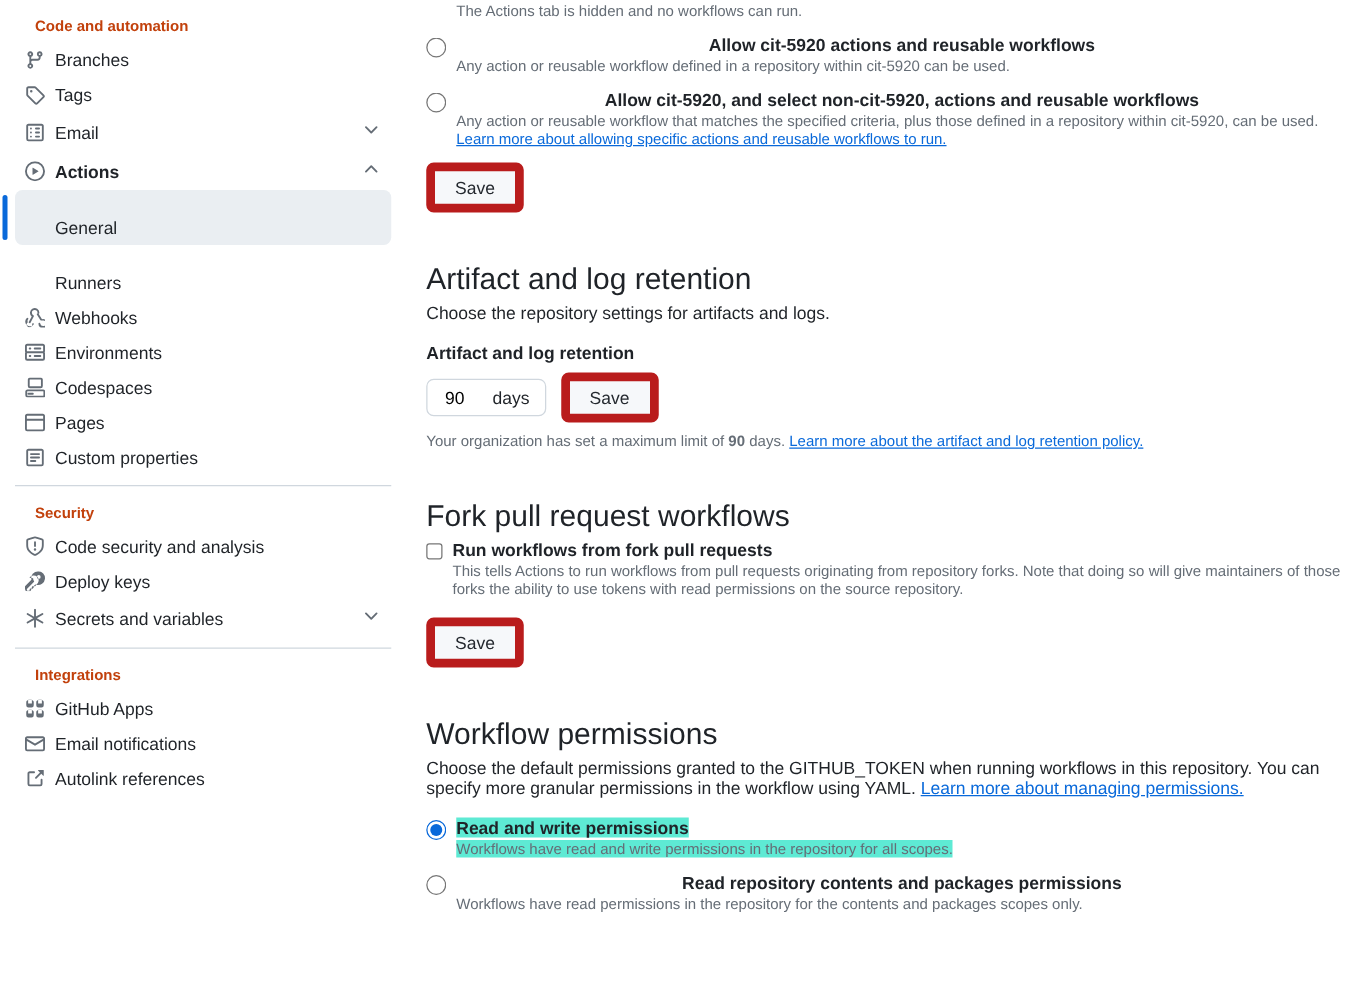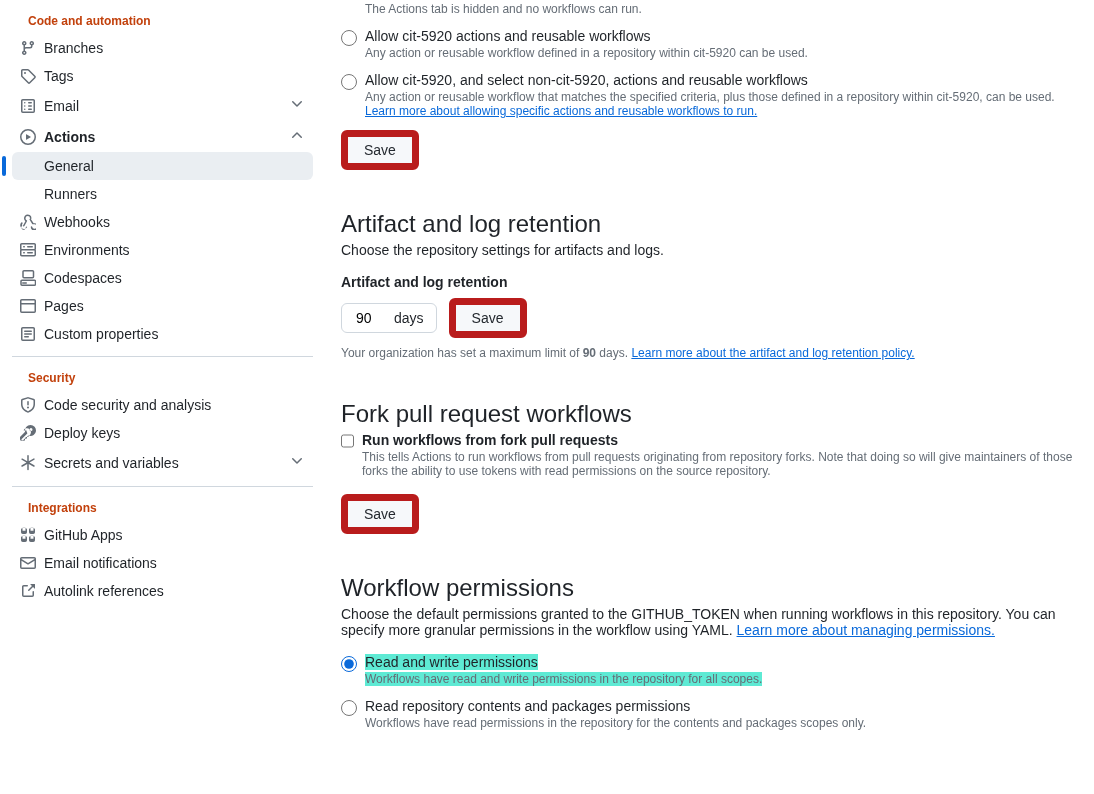--- a/index.html
+++ b/index.html
@@ -31,21 +31,21 @@
   color: #1f2328;
   position: relative;
 }
 .sidebar-item .icon { width: 16px; height: 16px; margin-right: 8px; color: #656d76; flex-shrink: 0;}
 .sidebar-item .label { flex: 1; }
 .sidebar-item .chevron { color: #656d76; }
 .sidebar-item.expanded-parent .label { font-weight: 600; }
 .sidebar-subitem {
   display: flex;
   align-items: center;
-  padding: 6px 8px 6px 32px;
+  padding: 22px 8px 6px 32px;
   border-radius: 6px;
   cursor: pointer;
   position: relative;
 }
 .sidebar-subitem.active {
   background: #eaeef2;
 }
 .sidebar-subitem.active::before {
   content: "";
   position: absolute;
@@ -64,21 +64,21 @@
 .main {
   flex: 1;
   padding: 0 16px 24px 16px;
 }
 .radio-block { display: flex; align-items: flex-start; margin-bottom: 12px; }
 .radio-block input[type=radio] {
   width: 16px; height: 16px; margin: 2px 8px 0 0; flex-shrink: 0;
   accent-color: #0969da;
 }
 .radio-block .content { flex: 1; }
-.radio-title { font-weight: 400; font-size: 14px; }
+.radio-title { font-weight: 700; font-size: 14px; text-align: center; }
 .radio-desc { font-size: 12px; color: #656d76; margin-top: 2px; }
 .radio-desc.highlighted, .radio-title.highlighted {
   background: #5eead4;
 }
 .link { color: #0969da; text-decoration: underline; cursor: pointer; }
 .btn {
   display: inline-block;
   padding: 5px 16px;
   font-size: 14px;
   font-weight: 500;

